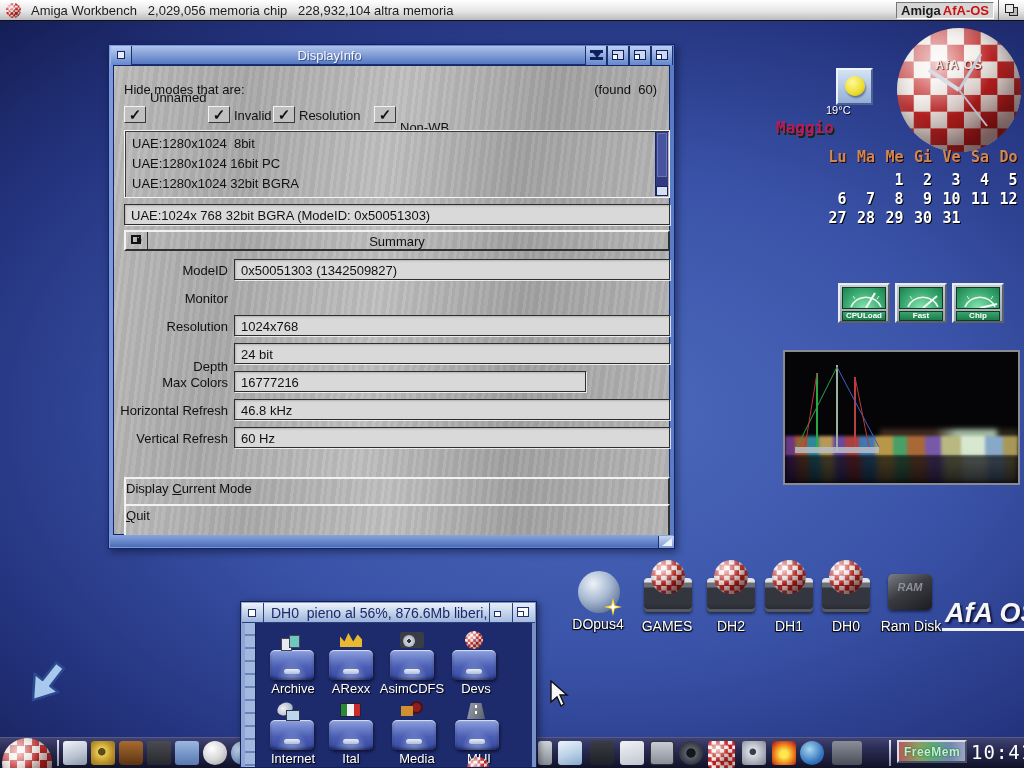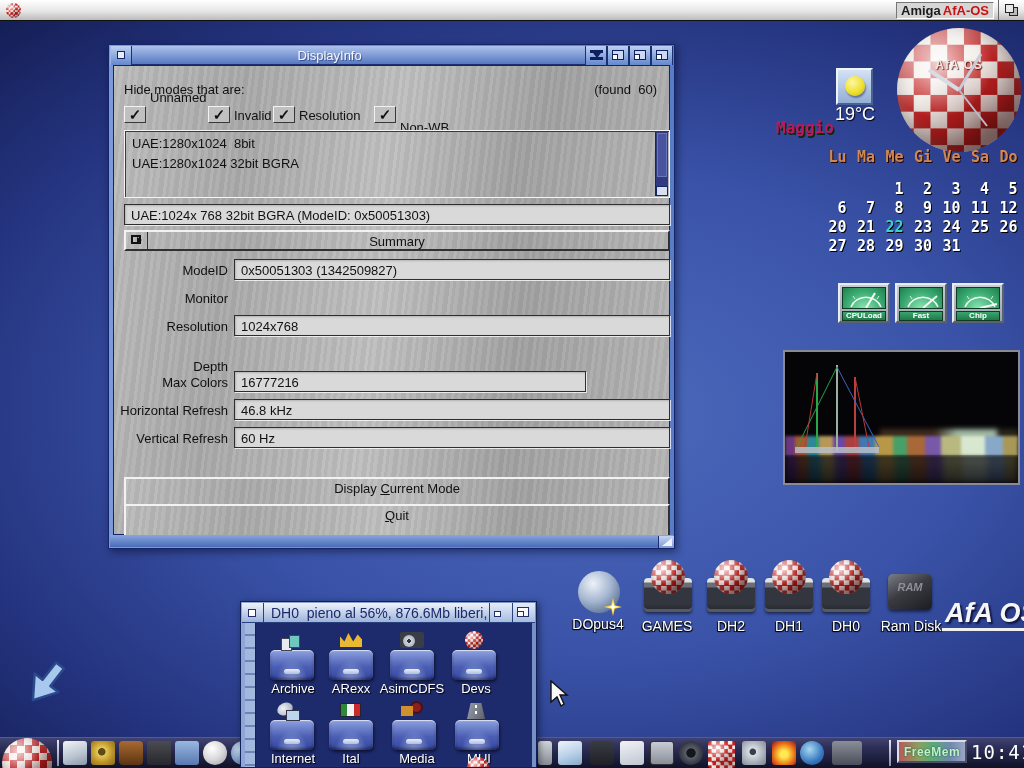--- a/index.html
+++ b/index.html
@@ -38,38 +38,38 @@
 .wtext{position:absolute;font-size:13px;color:#111;white-space:pre}
 .cb{position:absolute;width:22px;height:17px;background:#c0c0c0;border:1px solid;border-color:#f2f2f2 #383838 #383838 #f2f2f2;text-align:center;font-weight:bold;font-size:15px;line-height:15px;color:#111}
 .listbox{position:absolute;left:10px;top:64px;width:546px;height:68px;border:1px solid #f4f4f4;box-shadow:inset 1px 1px 0 #3a3a3a}
 .listbox .items{position:absolute;left:2px;top:1px;right:15px;bottom:1px;font-size:13px;color:#111;padding:2px 0 0 5px;line-height:20px}
 .listbox .items div{white-space:pre}
 .listbox .sb{position:absolute;right:1px;top:1px;width:13px;bottom:1px;background:#313a7e;border-left:1px solid #14246e}
 .listbox .sb .thumb{position:absolute;left:1px;right:1px;top:1px;height:44px;background:#49549e;border:1px solid #6a76bc}
 .listbox .sb .szbox{position:absolute;left:0;right:0;bottom:0;height:10px;background:#d8e0f0;border:1px solid #14246e}
 .tfield{position:absolute;height:21px;background:#d9d9d9;border:1px solid #2e2e2e;box-shadow:1px 1px 0 rgba(255,255,255,.75), inset 1px 1px 2px rgba(0,0,0,.18);font-size:13px;color:#111;padding:3px 0 0 6px;white-space:pre}
 .flabel{position:absolute;font-size:13px;color:#111;text-align:right;width:110px;padding-top:4px}
-.btn{position:absolute;left:10px;width:546px;height:35px;border:2px solid;border-color:#f2f2f2 #303030 #303030 #f2f2f2;text-align:center;font-size:13px;color:#111;padding-top:2px}
+.btn{position:absolute;left:10px;width:546px;height:35px;border:2px solid;border-color:#f2f2f2 #303030 #303030 #f2f2f2;font-size:13px;color:#111;padding-top:2px}
 .btn u{text-decoration:underline}
 .cycle{position:absolute;left:10px;top:164px;width:546px;height:21px;border:2px solid;border-color:#f2f2f2 #303030 #303030 #f2f2f2;font-size:13px;color:#111}
 .cycle .ic{position:absolute;left:0;top:0;bottom:0;width:22px;border-right:1px solid #303030}
 .cycle .ic i{position:absolute;left:5px;top:3px;width:10px;height:9px;border:2px solid #111}
 .cycle .ic em{position:absolute;left:11px;top:5px;width:0;height:0;border-top:3px solid transparent;border-bottom:3px solid transparent;border-left:5px solid #111;background:none}
 .cycle .lbl{position:absolute;left:0;right:0;text-align:center;padding-top:2px}
 
 .weather{position:absolute;left:836px;top:68px;width:37px;height:37px;background:linear-gradient(#d4e2f4,#93aed6);border:2px solid;border-color:#eef4fc #4a6290 #4a6290 #eef4fc}
 .weather .sun{position:absolute;left:7px;top:6px;width:20px;height:20px;border-radius:50%;background:radial-gradient(circle at 38% 32%,#fdf8a0,#f0e030 55%,#c8b400);box-shadow:1px 2px 2px rgba(0,0,40,.4)}
-.temp{position:absolute;left:826px;top:104px;width:58px;text-align:center;color:#fff;font-size:18px;text-shadow:1px 1px 1px #001}
+.temp{position:absolute;left:826px;top:104px;width:58px;text-align:left;color:#fff;font-size:11px;text-shadow:1px 1px 1px #001}
 .ballclock{position:absolute;left:897px;top:28px;width:124px;height:124px;box-shadow:inset -10px -14px 26px rgba(30,0,0,.5), inset 6px 8px 18px rgba(255,255,255,.3);background-size:100% 100%,100% 100%,27% 27%}
 .ballclock .hands{position:absolute;inset:0}
 .ballclock .afaos{position:absolute;left:0;right:0;top:30px;text-align:center;color:#ece8de;font-size:12px;font-weight:bold;text-shadow:1px 1px 1px rgba(80,0,0,.8);letter-spacing:1px}
 .month{position:absolute;left:776px;top:118px;font-family:"DejaVu Sans Mono",monospace;font-size:16px;font-weight:bold;color:#be185d;text-shadow:1.5px 1.5px 0 #0a2a0a}
 .cal{position:absolute;left:818px;top:148px;width:200px;font-family:"DejaVu Sans Mono",monospace;font-size:15px;font-weight:bold;line-height:19px}
 .cal .row{display:flex}
-.cal .hdr{margin-bottom:13px}
+.cal .hdr{margin-bottom:4px}
 .cal .c{width:28.5px;text-align:right}
 .cal .hdr .c{color:#cf8850;text-shadow:1px 1px 0 #200}
 .cal .c.d{color:#fff;text-shadow:1px 1px 0 #000}
 .cal .c.today{color:#35d2d2}
 .gauge{position:absolute;width:52px;height:40px;border:2px solid;border-color:#e9ecf2 #5a6270 #5a6270 #e9ecf2;background:linear-gradient(#c8ccd4,#9aa0aa);padding:2px}
 .gauge .face{position:relative;width:100%;height:22px;background:radial-gradient(ellipse at 50% 105%,#8ce8b4,#3aaa70 60%,#1e8050);border:1px solid #0f3a24;overflow:hidden}
 .gauge .glabel{margin-top:2px;height:10px;background:linear-gradient(#3aa56c,#1e7a4a);border:1px solid #0f3a24;color:#fff;font-size:8px;text-align:center;line-height:8px;font-weight:bold}
 .photo{position:absolute;left:783px;top:350px;width:237px;height:135px;border:2px solid #8a8a92;background:#050508;overflow:hidden}
 .photo .city{position:absolute;left:0;right:0;bottom:27px;height:20px;background:linear-gradient(90deg,#6a3880 0 10px,#a85830 10px 22px,#2f8898 22px 34px,#b89858 34px 48px,#6848a0 48px 60px,#a84040 60px 74px,#4078b0 74px 90px,#b89848 90px 108px,#48a068 108px 122px,#a86838 122px 140px,#7858a8 140px 156px,#b8b880 156px 176px,#d8e8d0 176px 200px,#88a8c8 200px 218px,#a89858 218px 233px);filter:blur(1.6px)}
 .photo .cityglow{position:absolute;left:0;right:0;bottom:40px;height:14px;background:linear-gradient(90deg,transparent 0 95px,rgba(120,80,50,.5) 95px 150px,rgba(200,230,200,.8) 172px 212px,rgba(90,80,50,.45) 212px 233px);filter:blur(2.5px)}
@@ -168,29 +168,20 @@
       <div class="row">
         <span class="c d">6</span>
         <span class="c d">7</span>
         <span class="c d">8</span>
         <span class="c d">9</span>
         <span class="c d">10</span>
         <span class="c d">11</span>
         <span class="c d">12</span>
       </div>
       <div class="row">
-        <span class="c d">20</span>
-        <span class="c d">21</span>
-        <span class="c d today">22</span>
-        <span class="c d">23</span>
-        <span class="c d">24</span>
-        <span class="c d">25</span>
-        <span class="c d">26</span>
-      </div>
-      <div class="row">
         <span class="c d">27</span>
         <span class="c d">28</span>
         <span class="c d">29</span>
         <span class="c d">30</span>
         <span class="c d">31</span>
         <span class="c"></span>
         <span class="c"></span>
       </div>
     </div>
 </div>
@@ -263,20 +254,21 @@
 
 <div class="ramdrive" style="left:888px;top:574px">
     <span>RAM</span>
   </div>
 <div class="dicon-label" style="left:875px;top:618px;width:72px">Ram Disk</div>
 
 <div class="afalogo">AfA OS</div>
 
 <div class="menubar">
   <div class="mb-logo boing"></div>
+  <span>Amiga Workbench   2,029,056 memoria chip   228,932,104 altra memoria</span>
   <div class="mb-right">
     <div class="mb-brand">
         <span>Amiga</span>
         <span class="os">AfA-OS</span>
       </div>
     <div class="mb-depth">
         <i class="s2"></i>
         <i class="s1"></i>
       </div>
   </div>
@@ -316,20 +308,21 @@
     <div class="cb" style="left:94px;top:40px">✓</div>
     <div class="wtext" style="left:120px;top:42px">Invalid</div>
     <div class="cb" style="left:159px;top:40px">✓</div>
     <div class="wtext" style="left:185px;top:42px">Resolution</div>
     <div class="cb" style="left:260px;top:40px">✓</div>
     <div class="wtext" style="left:286px;top:54px">Non-WB</div>
 
     <div class="listbox metal">
       <div class="items">
         <div>UAE:1280x1024  8bit</div>
+        <div>UAE:1280x1024 16bit PC</div>
         <div>UAE:1280x1024 32bit BGRA</div>
       </div>
       <div class="sb">
           <div class="thumb"></div>
           <div class="szbox"></div>
         </div>
     </div>
 
     <div class="tfield" style="left:10px;top:138px;width:546px">UAE:1024x 768 32bit BGRA (ModeID: 0x50051303)</div>
 
@@ -340,20 +333,21 @@
         </div>
       <div class="lbl">Summary</div>
     </div>
 
     <div class="flabel" style="left:4px;top:193px">ModeID</div>
     <div class="tfield" style="left:120px;top:193px;width:436px">0x50051303 (1342509827)</div>
     <div class="flabel" style="left:4px;top:221px">Monitor</div>
     <div class="flabel" style="left:4px;top:249px">Resolution</div>
     <div class="tfield" style="left:120px;top:249px;width:436px">1024x768</div>
     <div class="flabel" style="left:4px;top:289px">Depth</div>
+    <div class="tfield" style="left:120px;top:277px;width:436px">24 bit</div>
     <div class="flabel" style="left:4px;top:305px">Max Colors</div>
     <div class="tfield" style="left:120px;top:305px;width:352px">16777216</div>
     <div class="flabel" style="left:4px;top:333px">Horizontal Refresh</div>
     <div class="tfield" style="left:120px;top:333px;width:436px">46.8 kHz</div>
     <div class="flabel" style="left:4px;top:361px">Vertical Refresh</div>
     <div class="tfield" style="left:120px;top:361px;width:436px">60 Hz</div>
 
     <div class="btn metal" style="top:411px"><span>Display </span><u>C</u><span>urrent Mode</span></div>
     <div class="btn metal" style="top:438px"><span></span><u>Q</u><span>uit</span></div>
   </div>

